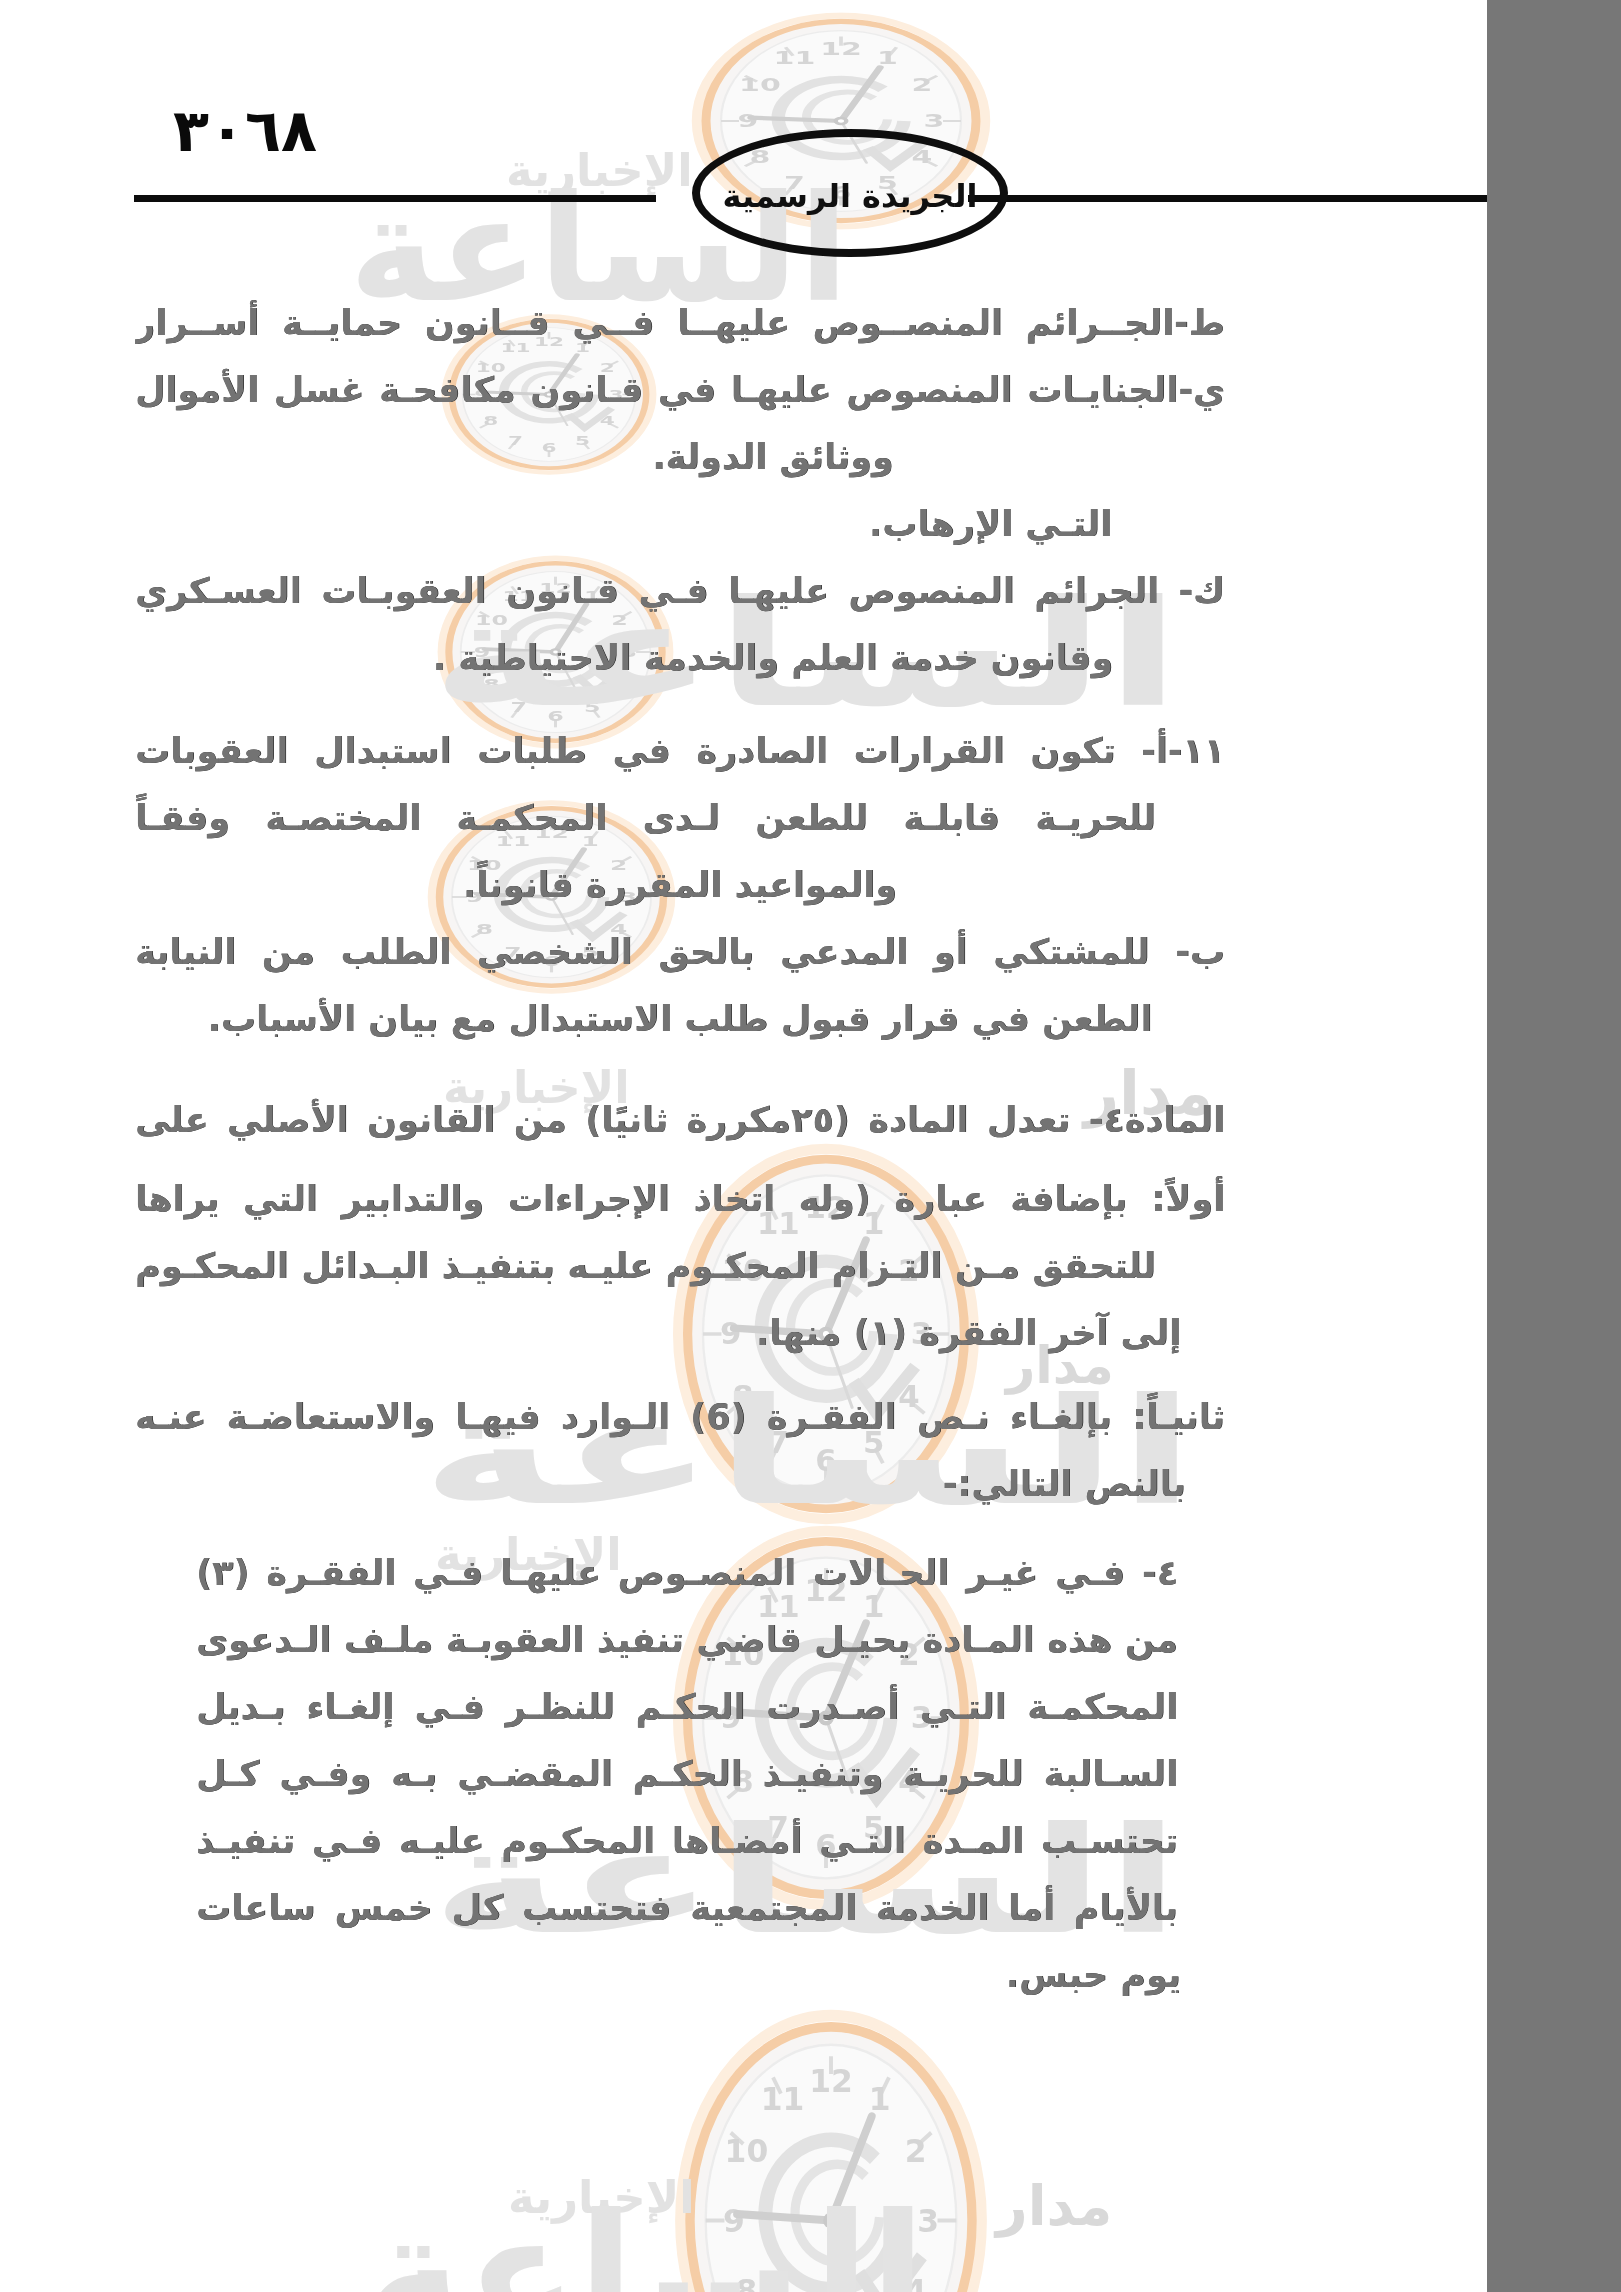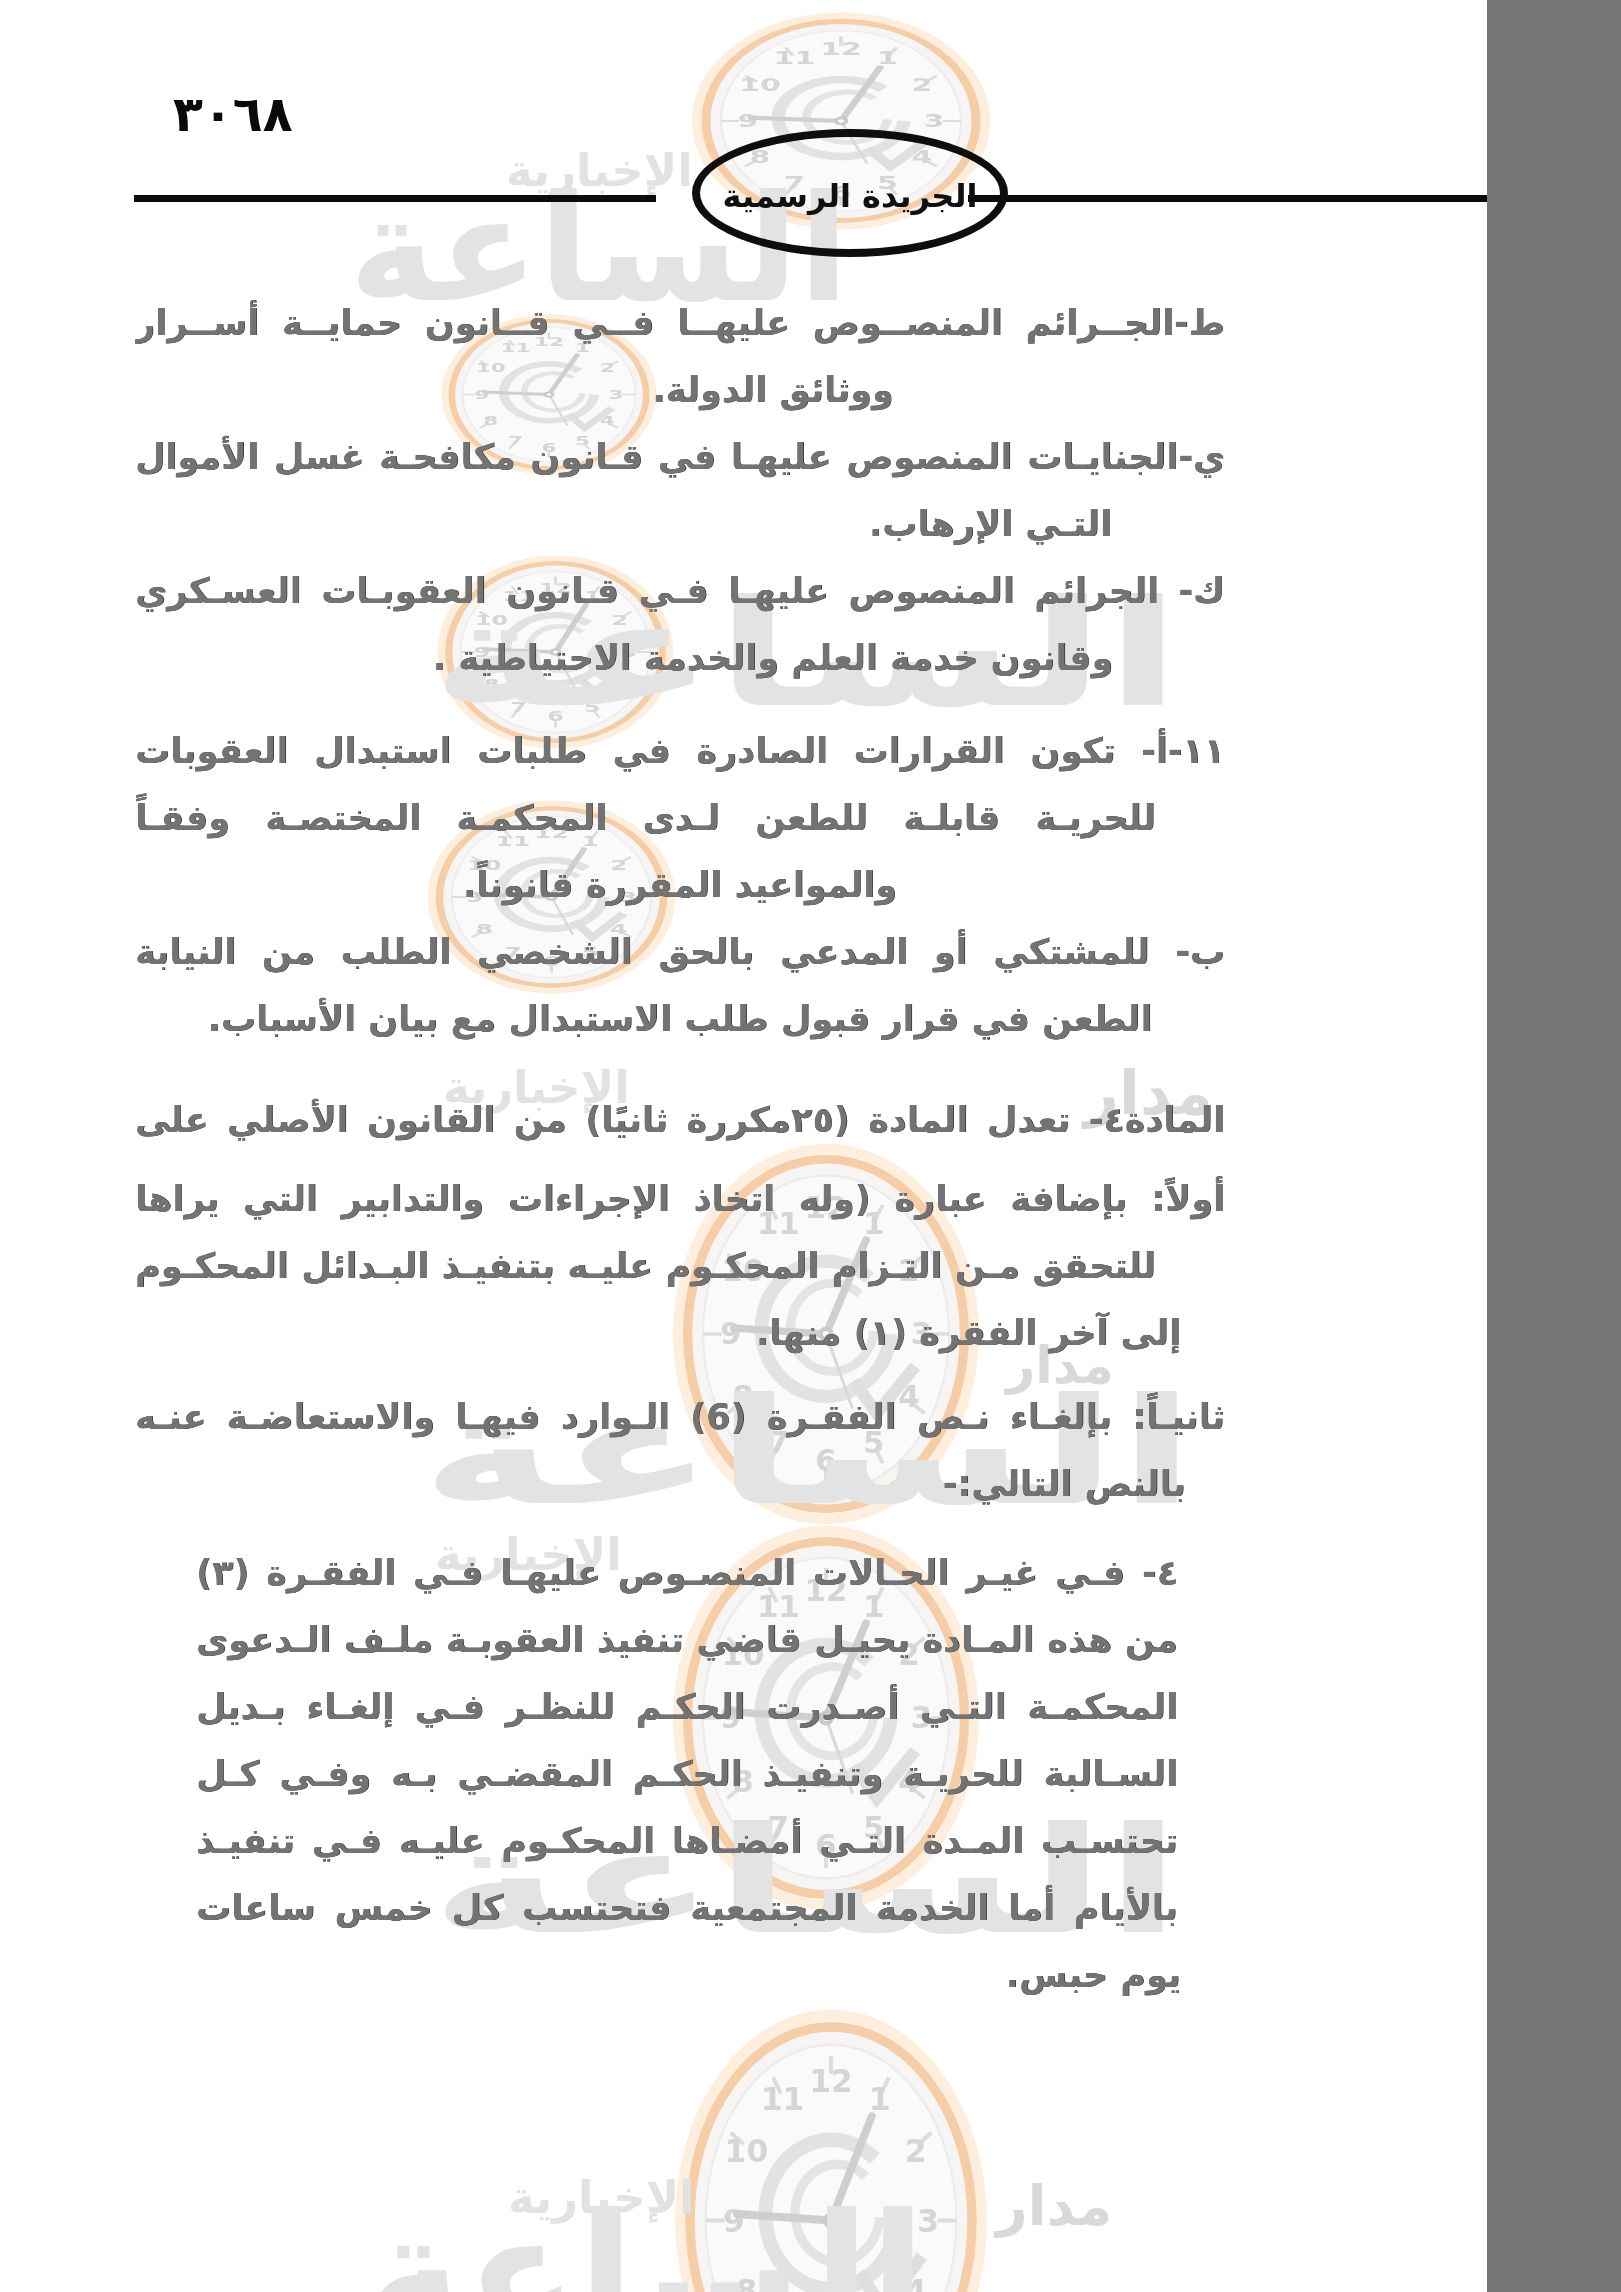--- a/index.html
+++ b/index.html
@@ -7,21 +7,21 @@
         font-family:"DejaVu Sans",sans-serif;}
   
   .wm{position:absolute;inset:0;z-index:0;}
   .wm-clock{position:absolute;}
   .wm-txt{position:absolute;font-weight:bold;white-space:nowrap;line-height:1.05;}
   .wm-saa{color:#e3e3e3;transform-origin:left top;}
   .wm-madar{color:#d9d9d9;}
   .wm-ikh{color:#e2e2e2;}
   
   .hdr{position:absolute;inset:0;z-index:2;}
-  .pageno{position:absolute;left:173px;top:86px;font-size:49px;font-weight:bold;color:#0a0a0a;letter-spacing:3.9px;}
+  .pageno{position:absolute;left:173px;top:96px;font-size:59px;font-weight:bold;color:#0a0a0a;letter-spacing:3.9px;}
   .rule{position:absolute;top:195px;height:6.9px;background:#0c0c0c;}
   .rule-l{left:134px;width:522px;}
   .rule-r{left:968px;width:543px;}
   .badge{position:absolute;left:692px;top:129px;width:316px;height:128px;border:8.8px solid #0e0e0e;
          border-radius:50%;box-sizing:border-box;display:flex;align-items:center;justify-content:center;}
   .badge-t{font-size:32px;font-weight:bold;color:#101010;padding-top:5.9px;}
   
   .col{position:absolute;left:135px;top:290px;width:1090px;z-index:2;direction:rtl;}
   .ln{line-height:67px;font-size:35px;font-weight:bold;color:#737373;overflow:hidden;max-height:67px;
       text-shadow:0.4px 0 0 #0b0b0b;}
@@ -141,22 +141,22 @@
     <div class="pageno">٣٠٦٨</div>
     <div class="rule rule-l"></div>
     <div class="rule rule-r"></div>
     <div class="badge">
       <span class="badge-t">الجريدة الرسمية</span>
     </div>
   </div>
 
   <div class="col" dir="rtl">
     <div class="ln j">ط-الجــرائم المنصــوص عليهــا فــي قــانون حمايــة أســرار</div>
+    <div class="ln j">ي-الجنايـات المنصوص عليهـا في قـانون مكافحـة غسل الأموال</div>
     <div class="ln cr">ووثائق الدولة.</div>
-    <div class="ln j">ي-الجنايـات المنصوص عليهـا في قـانون مكافحـة غسل الأموال</div>
     <div class="ln ir115">التـي الإرهاب.</div>
     <div class="ln j">ك- الجرائم المنصوص عليهـا فـي قـانون العقوبـات العسـكري</div>
     <div class="ln cr">وقانون خدمة العلم والخدمة الاحتياطية .</div>
     <div class="ln j g26">١١-أ- تكون القرارات الصادرة في طلبات استبدال العقوبات السالبة</div>
     <div class="ln jh">للحريـة قابلـة للطعن لـدى المحكمـة المختصـة وفقـاً للأصـول</div>
     <div class="ln c">والمواعيد المقررة قانوناً.</div>
     <div class="ln j">ب- للمشتكي أو المدعي بالحق الشخصي الطلب من النيابة العامة</div>
     <div class="ln c">الطعن في قرار قبول طلب الاستبدال مع بيان الأسباب.</div>
     <div class="ln j g35">المادة٤- تعدل المادة (٢٥مكررة ثانيًا) من القانون الأصلي على النحو التالي:-</div>
     <div class="ln j g13">أولاً: بإضافة عبارة (وله اتخاذ الإجراءات والتدابير التي يراها مناسبة</div>

